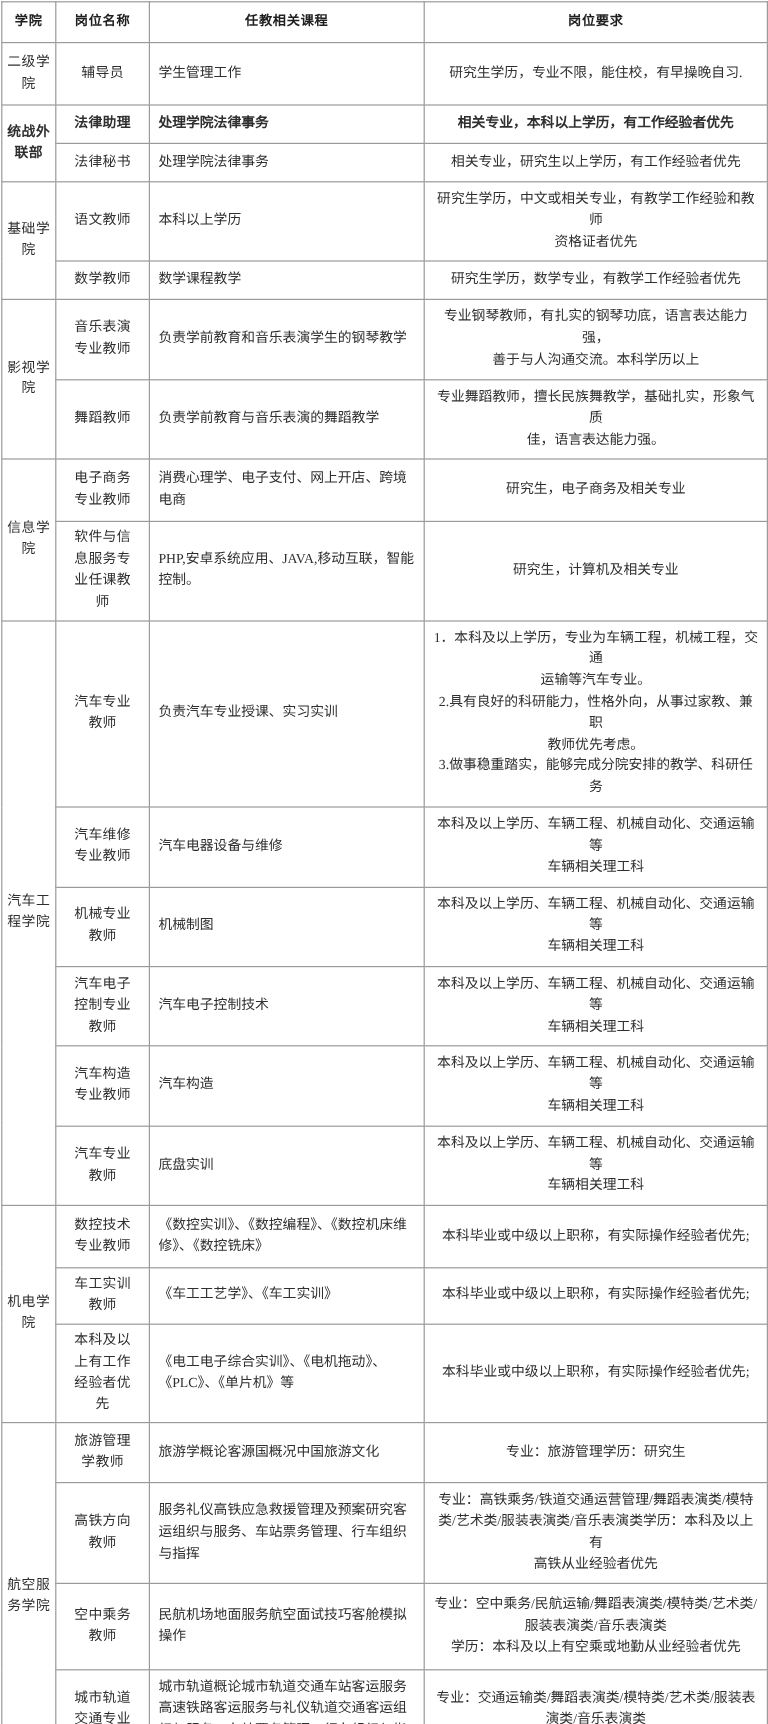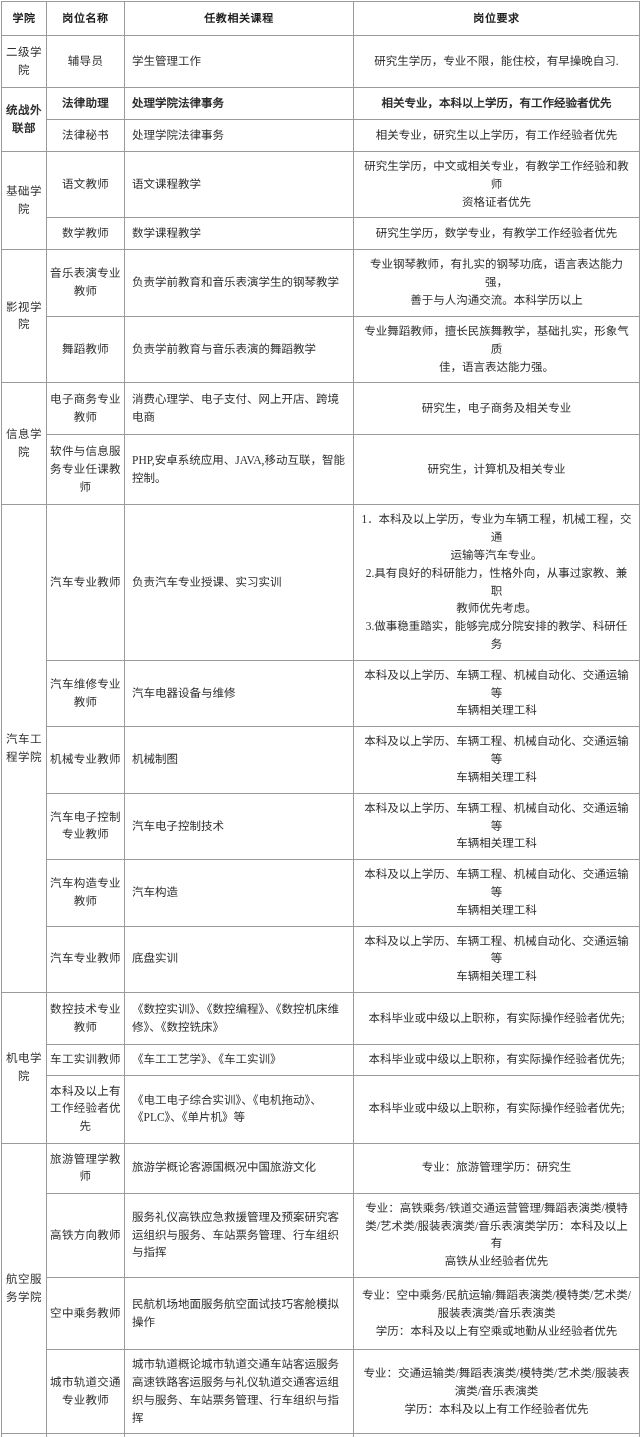--- a/index.html
+++ b/index.html
@@ -50,21 +50,21 @@
   }
   td.college {
     text-align: center;
     padding: 4px 2px;
     letter-spacing: 0.5px;
     font-size: 11.5px;
     line-height: 1.6;
   }
   td.post {
     text-align: center;
-    padding: 5px 1px;
+    padding: 5px 13px;
     letter-spacing: 0.3px;
     line-height: 1.6;
   }
   td.course {
     text-align: left;
     padding: 6px 7px;
     line-height: 1.7;
     margin-left: 28px;
   }
   td.req {
@@ -113,21 +113,21 @@
         <tr style="height: 32px;">
           <td class="post">法律秘书</td>
           <td class="course">处理学院法律事务</td>
           <td class="req">
             <span class="line">相关专业，研究生以上学历，有工作经验者优先</span>
           </td>
         </tr>
         <tr style="height: 50px;">
           <td class="college" rowspan="2">基础学院</td>
           <td class="post">语文教师</td>
-          <td class="course">语文课程教学</td>
+          <td class="course">本科以上学历</td>
           <td class="req">
             <span class="line">研究生学历，中文或相关专业，有教学工作经验和教师</span>
             <span class="line">资格证者优先</span>
           </td>
         </tr>
         <tr style="height: 32px;">
           <td class="post">数学教师</td>
           <td class="course">数学课程教学</td>
           <td class="req">
             <span class="line">研究生学历，数学专业，有教学工作经验者优先</span>

